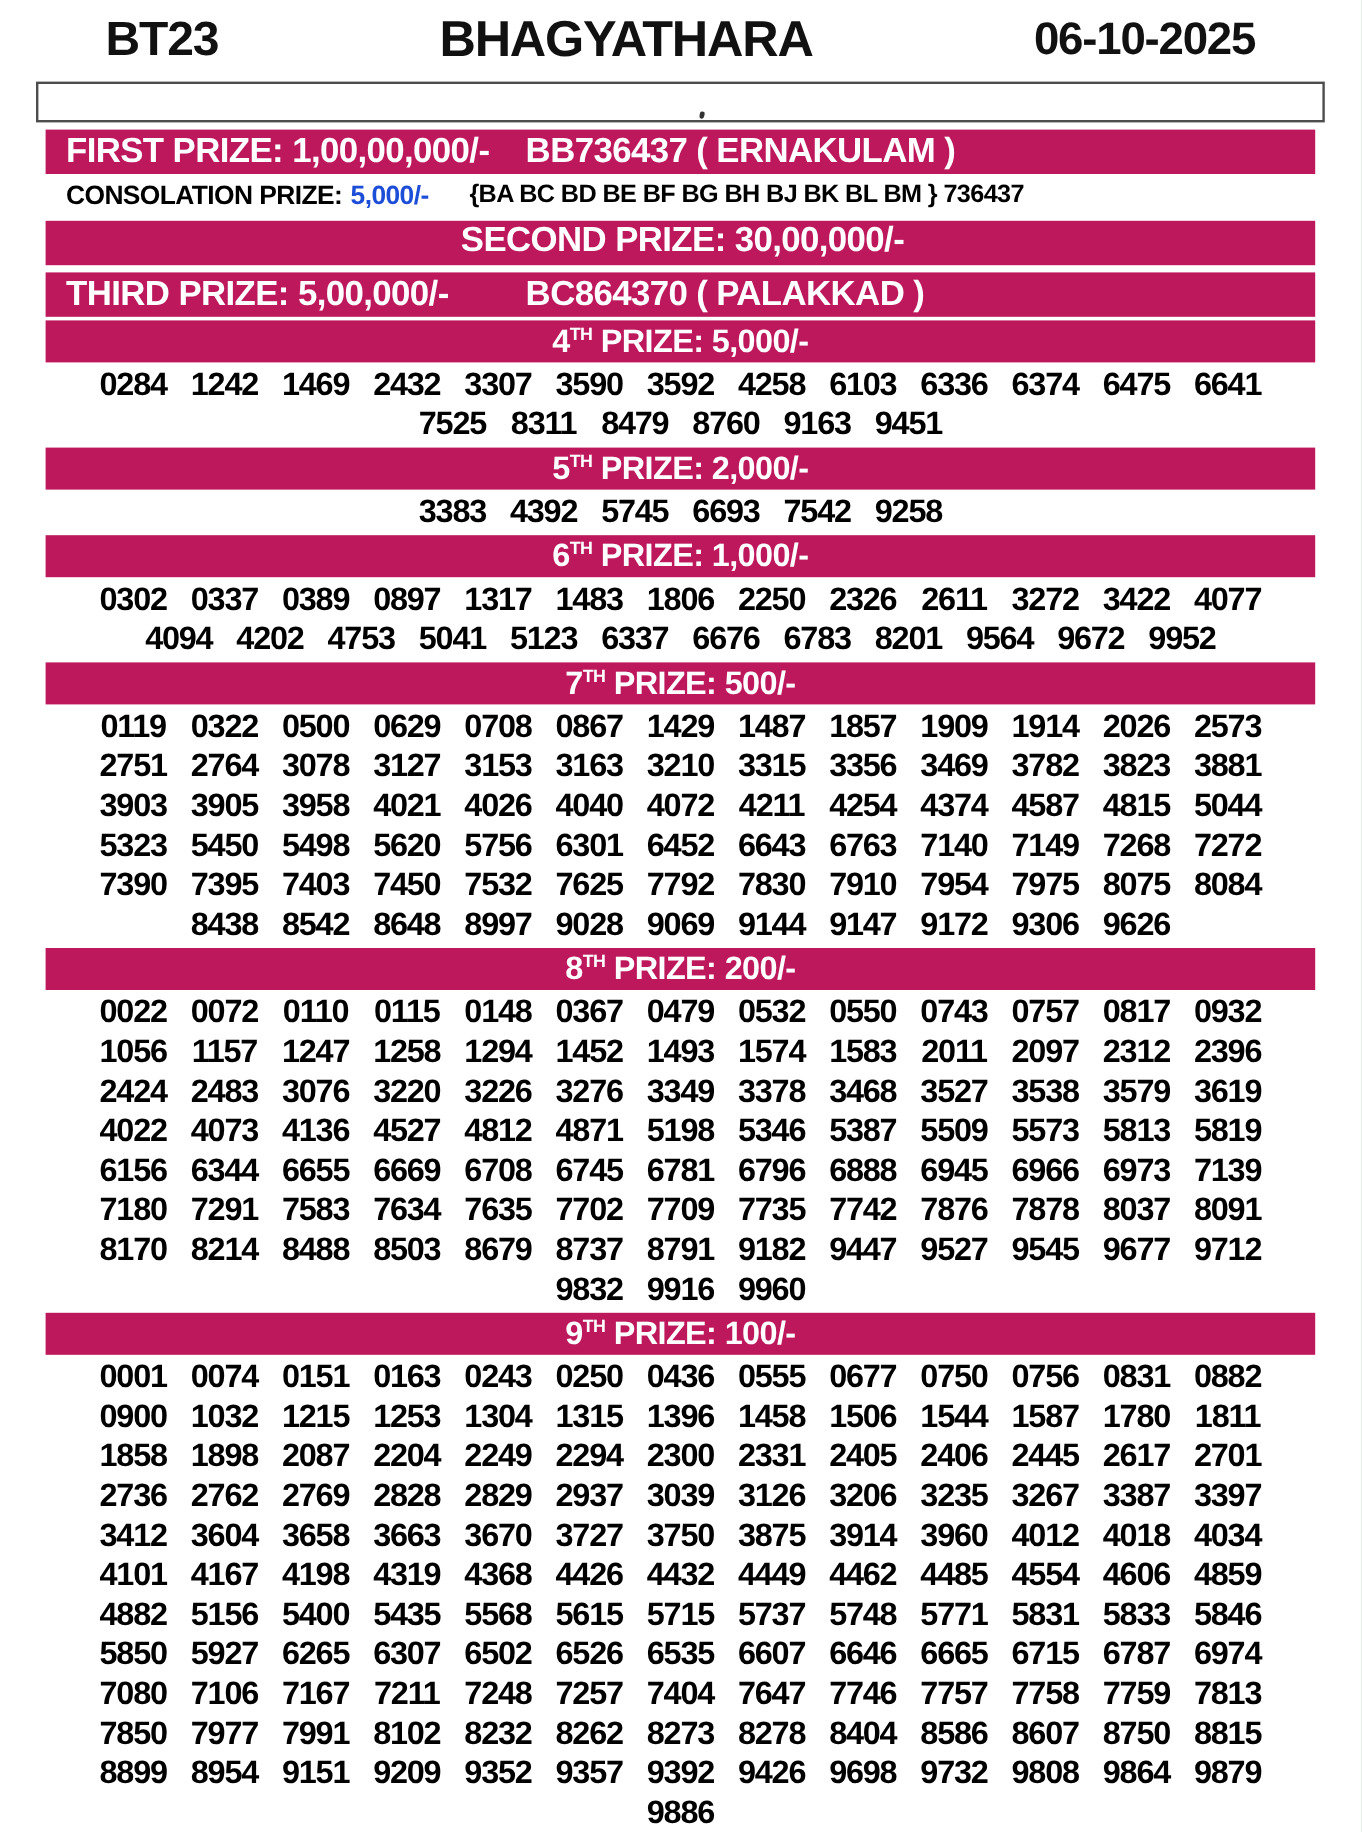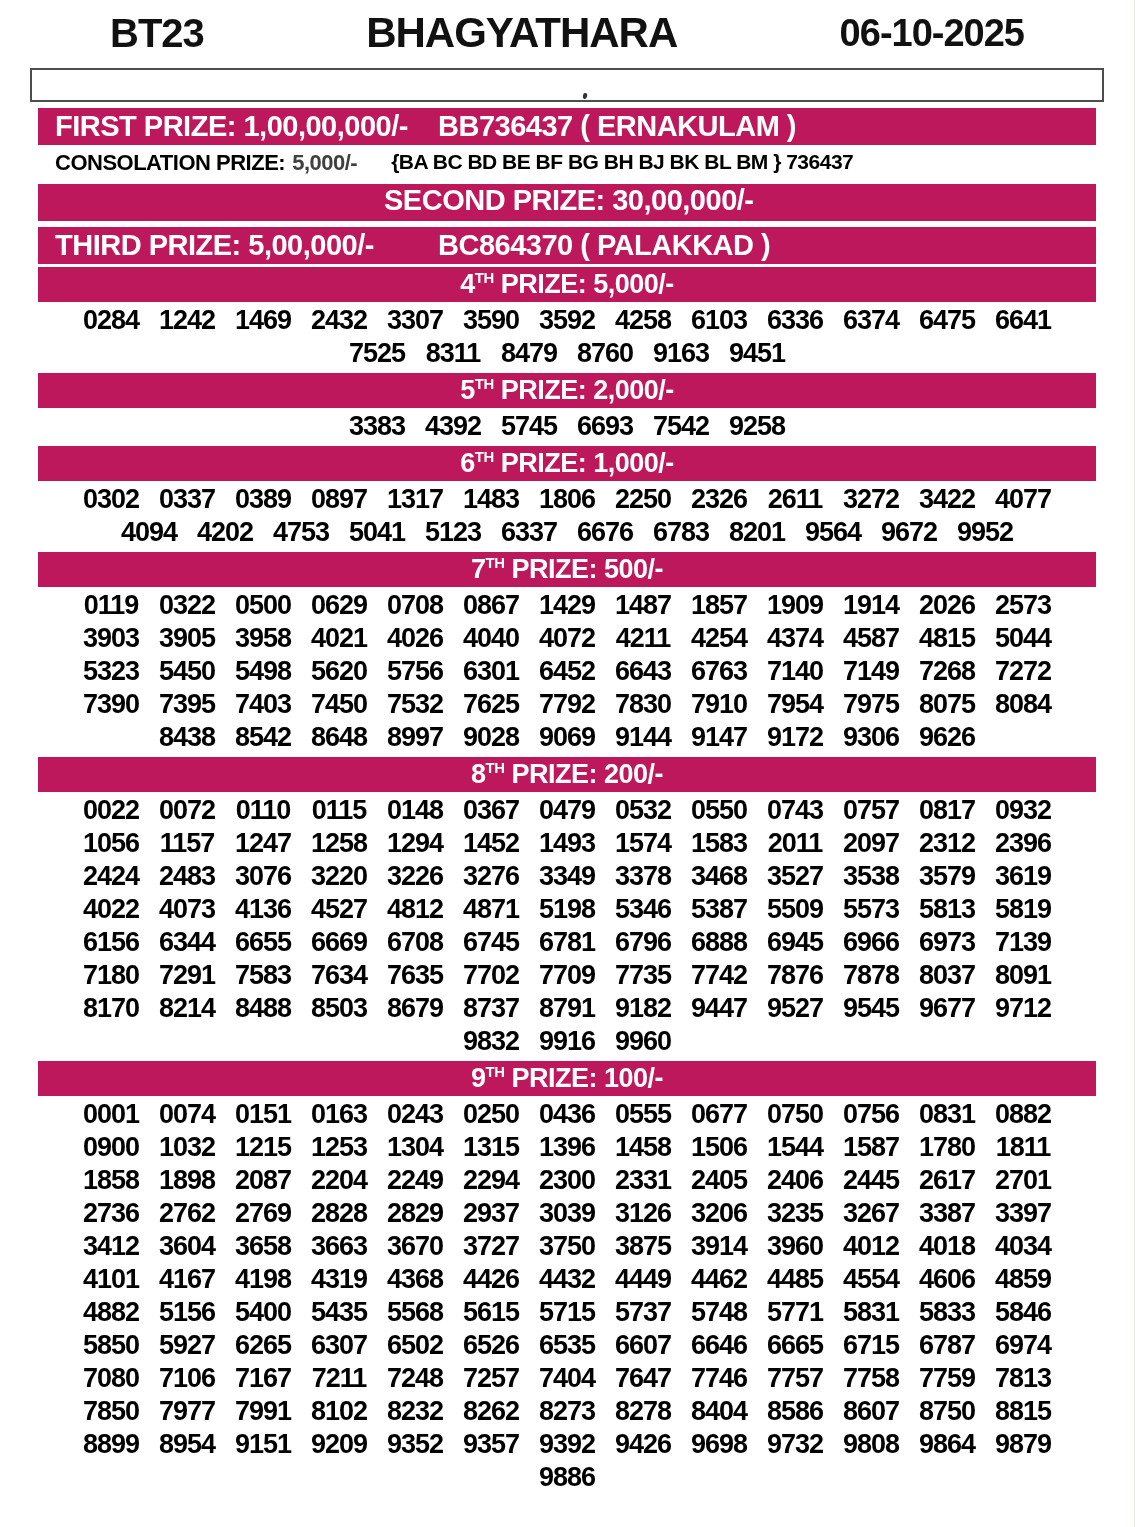--- a/index.html
+++ b/index.html
@@ -5,21 +5,21 @@
   * { margin:0; padding:0; box-sizing:border-box; }
   html,body { background:#f1f1f1; }
   body { font-family:"Liberation Sans", sans-serif; }
   .page {
     width:1135px; height:1527px; margin:0 auto; background:#ffffff;
     overflow:hidden; position:relative; border-right:1px solid #e8efe8;
   }
   
   .header {
     height:66px; display:flex; align-items:center; justify-content:space-between;
-    padding:0 110px; font-weight:bold; color:#111;
+    padding:0 88px; font-weight:bold; color:#111;
   }
   .hdr-code  { font-size:40px; letter-spacing:-1px; }
   .hdr-title { font-size:42px; letter-spacing:-1px; }
   .hdr-date  { font-size:38px; letter-spacing:-1px; }
   
   .notice-box {
     margin:2px 30px 6px; height:34px; background:#fff;
     border:2px solid #4d4d4d; position:relative;
   }
   .stray-mark {
@@ -36,21 +36,21 @@
   .pb-winner { }
   .mb5 { margin-bottom:5px; }
   .mb6 { margin-bottom:6px;flex-direction:column; }
   .mb3 { margin-bottom:3px; }
   
   .consolation {
     margin:0 38px 5px; height:29px; display:flex; align-items:flex-start;
     font-weight:bold; color:#000; white-space:nowrap;
   }
   .cons-label { font-size:22px; padding-left:17px; letter-spacing:-0.5px; }
-  .cons-amount { font-size:22px; color:#404040; margin-left:7px; letter-spacing:-0.5px; }
+  .cons-amount { font-size:22px; color:#1d4ed8; margin-left:7px; letter-spacing:-0.5px; }
   .cons-series { font-size:21px; margin-left:34px; letter-spacing:-0.5px; }
   
   .section-header {
     margin:0 38px 1px; height:35px; background:#be185d; color:#fff;
     display:flex; align-items:center; justify-content:center;
     font-weight:bold; font-size:27px; letter-spacing:-0.5px;
   }
   .section-header sup { font-size:0.55em; vertical-align:super; line-height:0; }
   
   .num-block { margin:0 38px 2px; padding:1px 0; }
@@ -185,20 +185,35 @@
           <span class="num">0867</span>
           <span class="num">1429</span>
           <span class="num">1487</span>
           <span class="num">1857</span>
           <span class="num">1909</span>
           <span class="num">1914</span>
           <span class="num">2026</span>
           <span class="num">2573</span>
         </div>
         <div class="num-row">
+          <span class="num">2751</span>
+          <span class="num">2764</span>
+          <span class="num">3078</span>
+          <span class="num">3127</span>
+          <span class="num">3153</span>
+          <span class="num">3163</span>
+          <span class="num">3210</span>
+          <span class="num">3315</span>
+          <span class="num">3356</span>
+          <span class="num">3469</span>
+          <span class="num">3782</span>
+          <span class="num">3823</span>
+          <span class="num">3881</span>
+        </div>
+        <div class="num-row">
           <span class="num">3903</span>
           <span class="num">3905</span>
           <span class="num">3958</span>
           <span class="num">4021</span>
           <span class="num">4026</span>
           <span class="num">4040</span>
           <span class="num">4072</span>
           <span class="num">4211</span>
           <span class="num">4254</span>
           <span class="num">4374</span>

